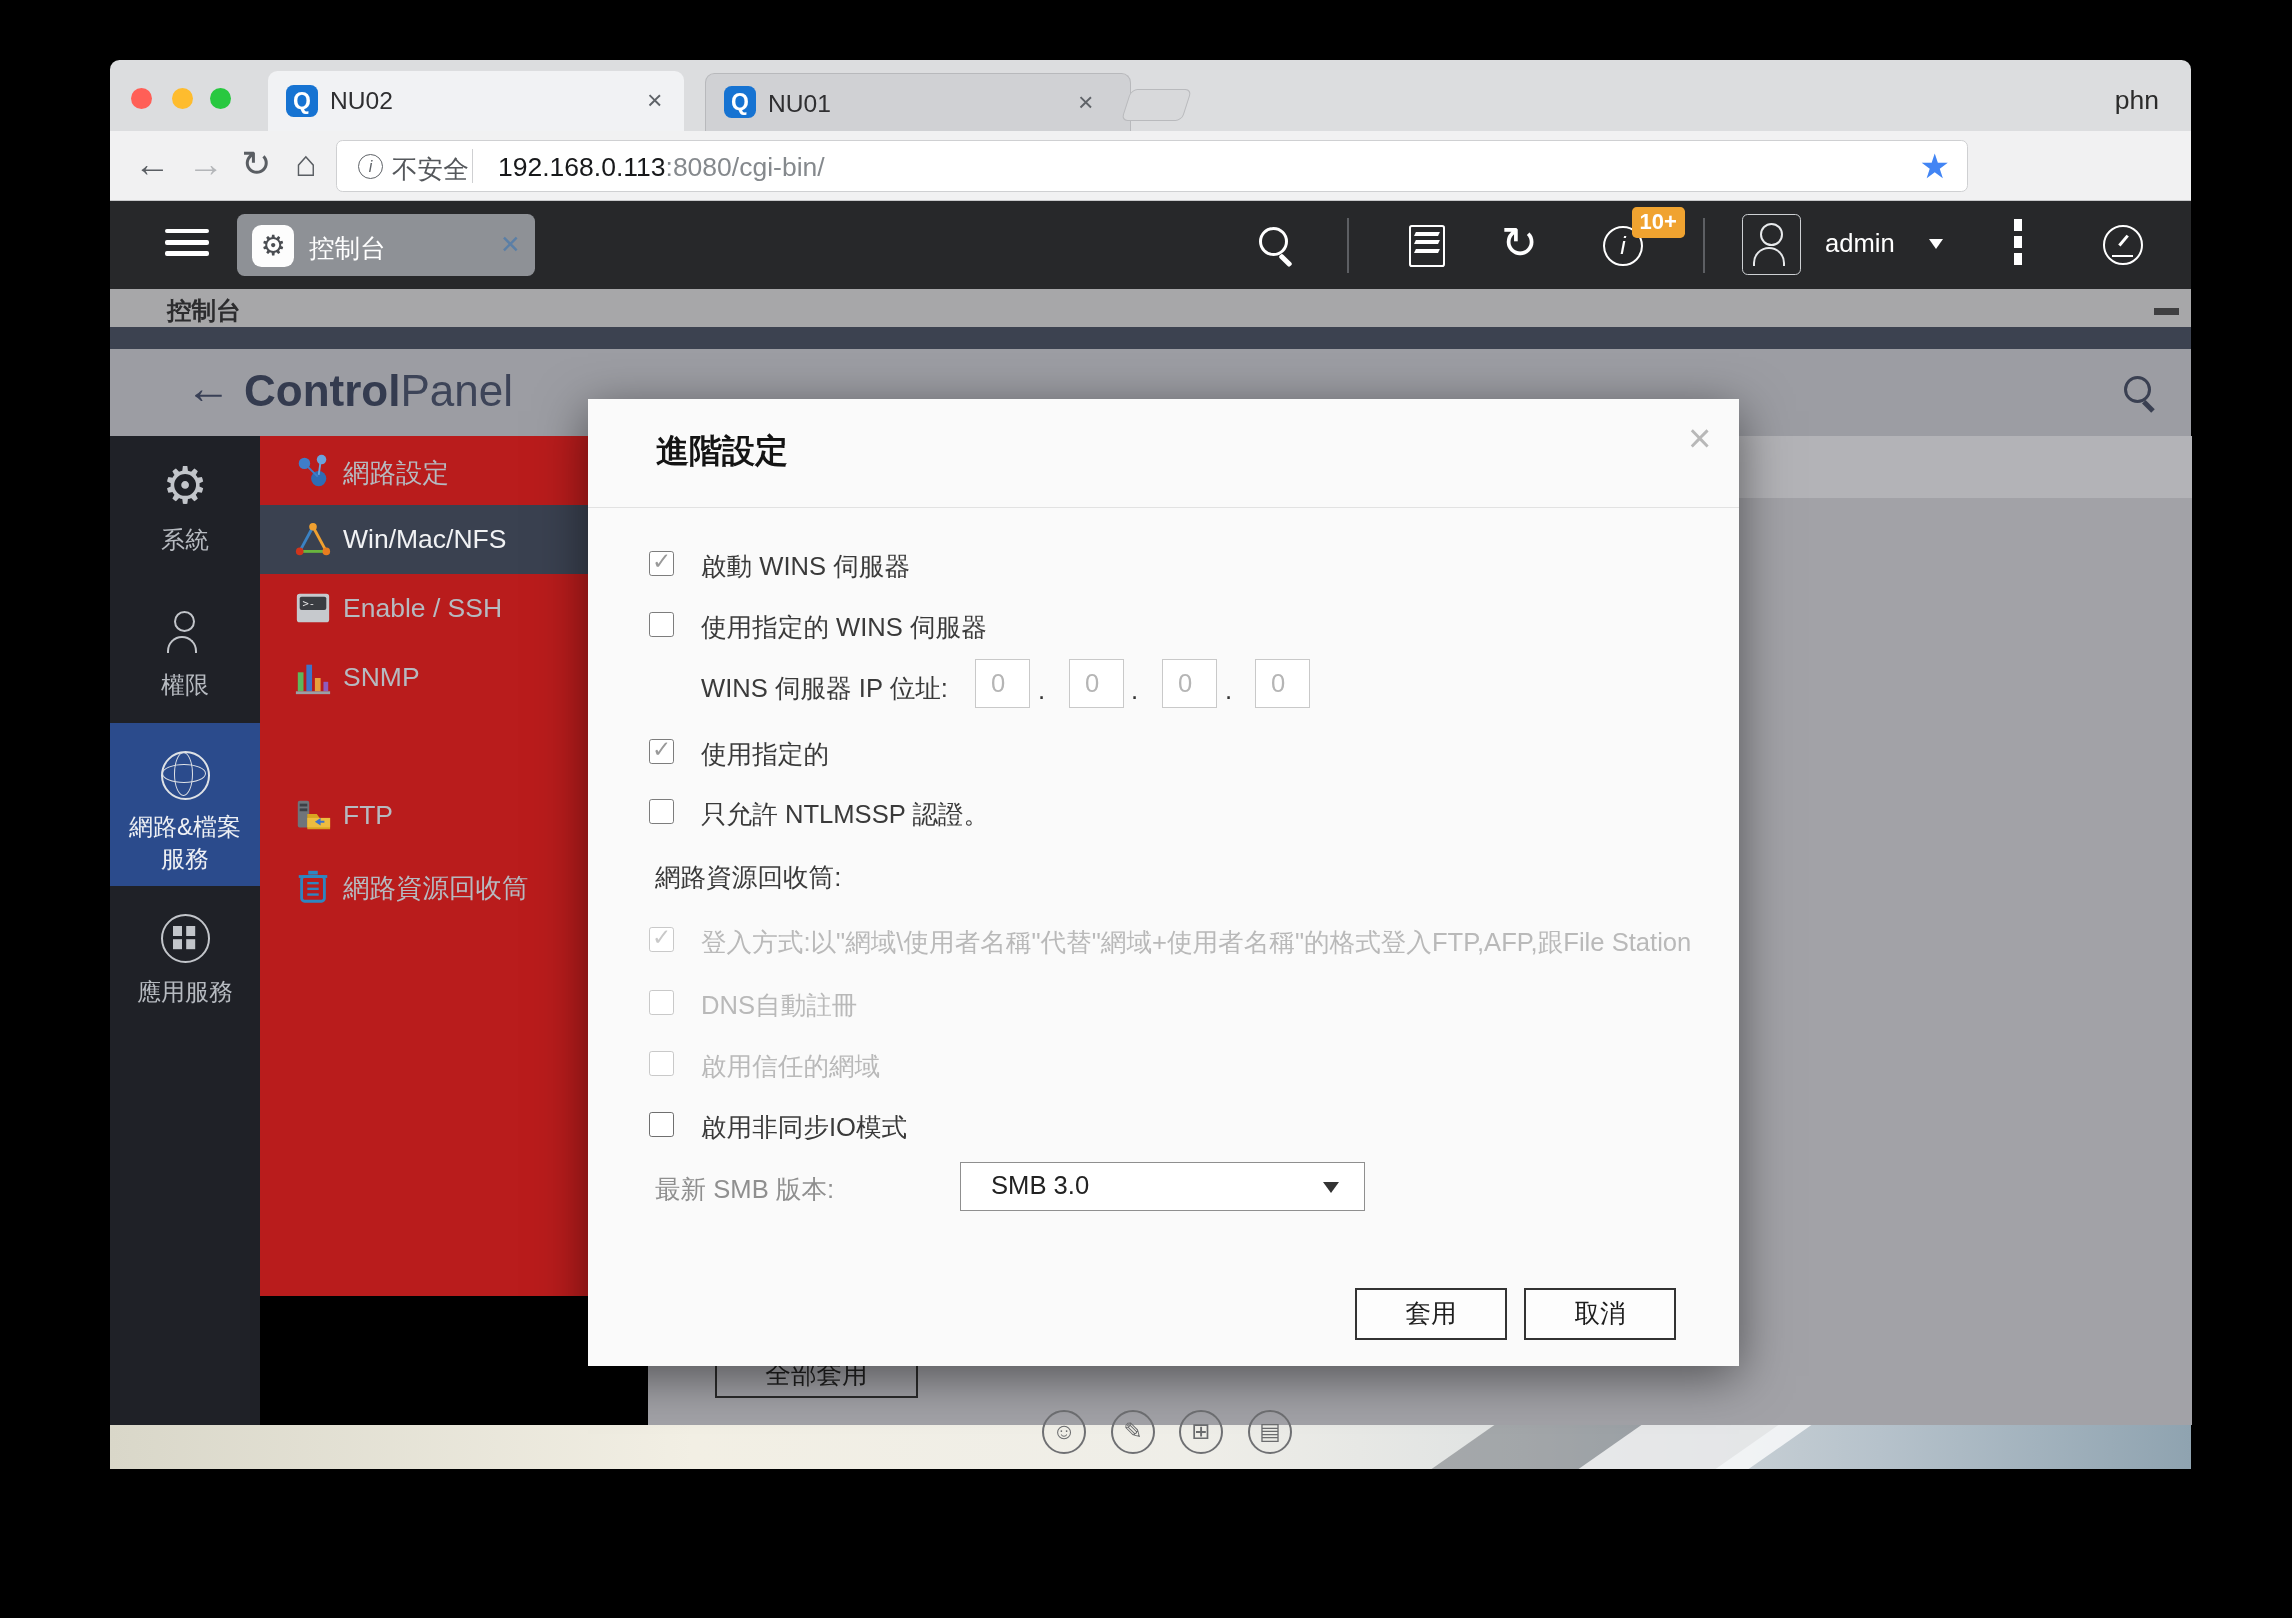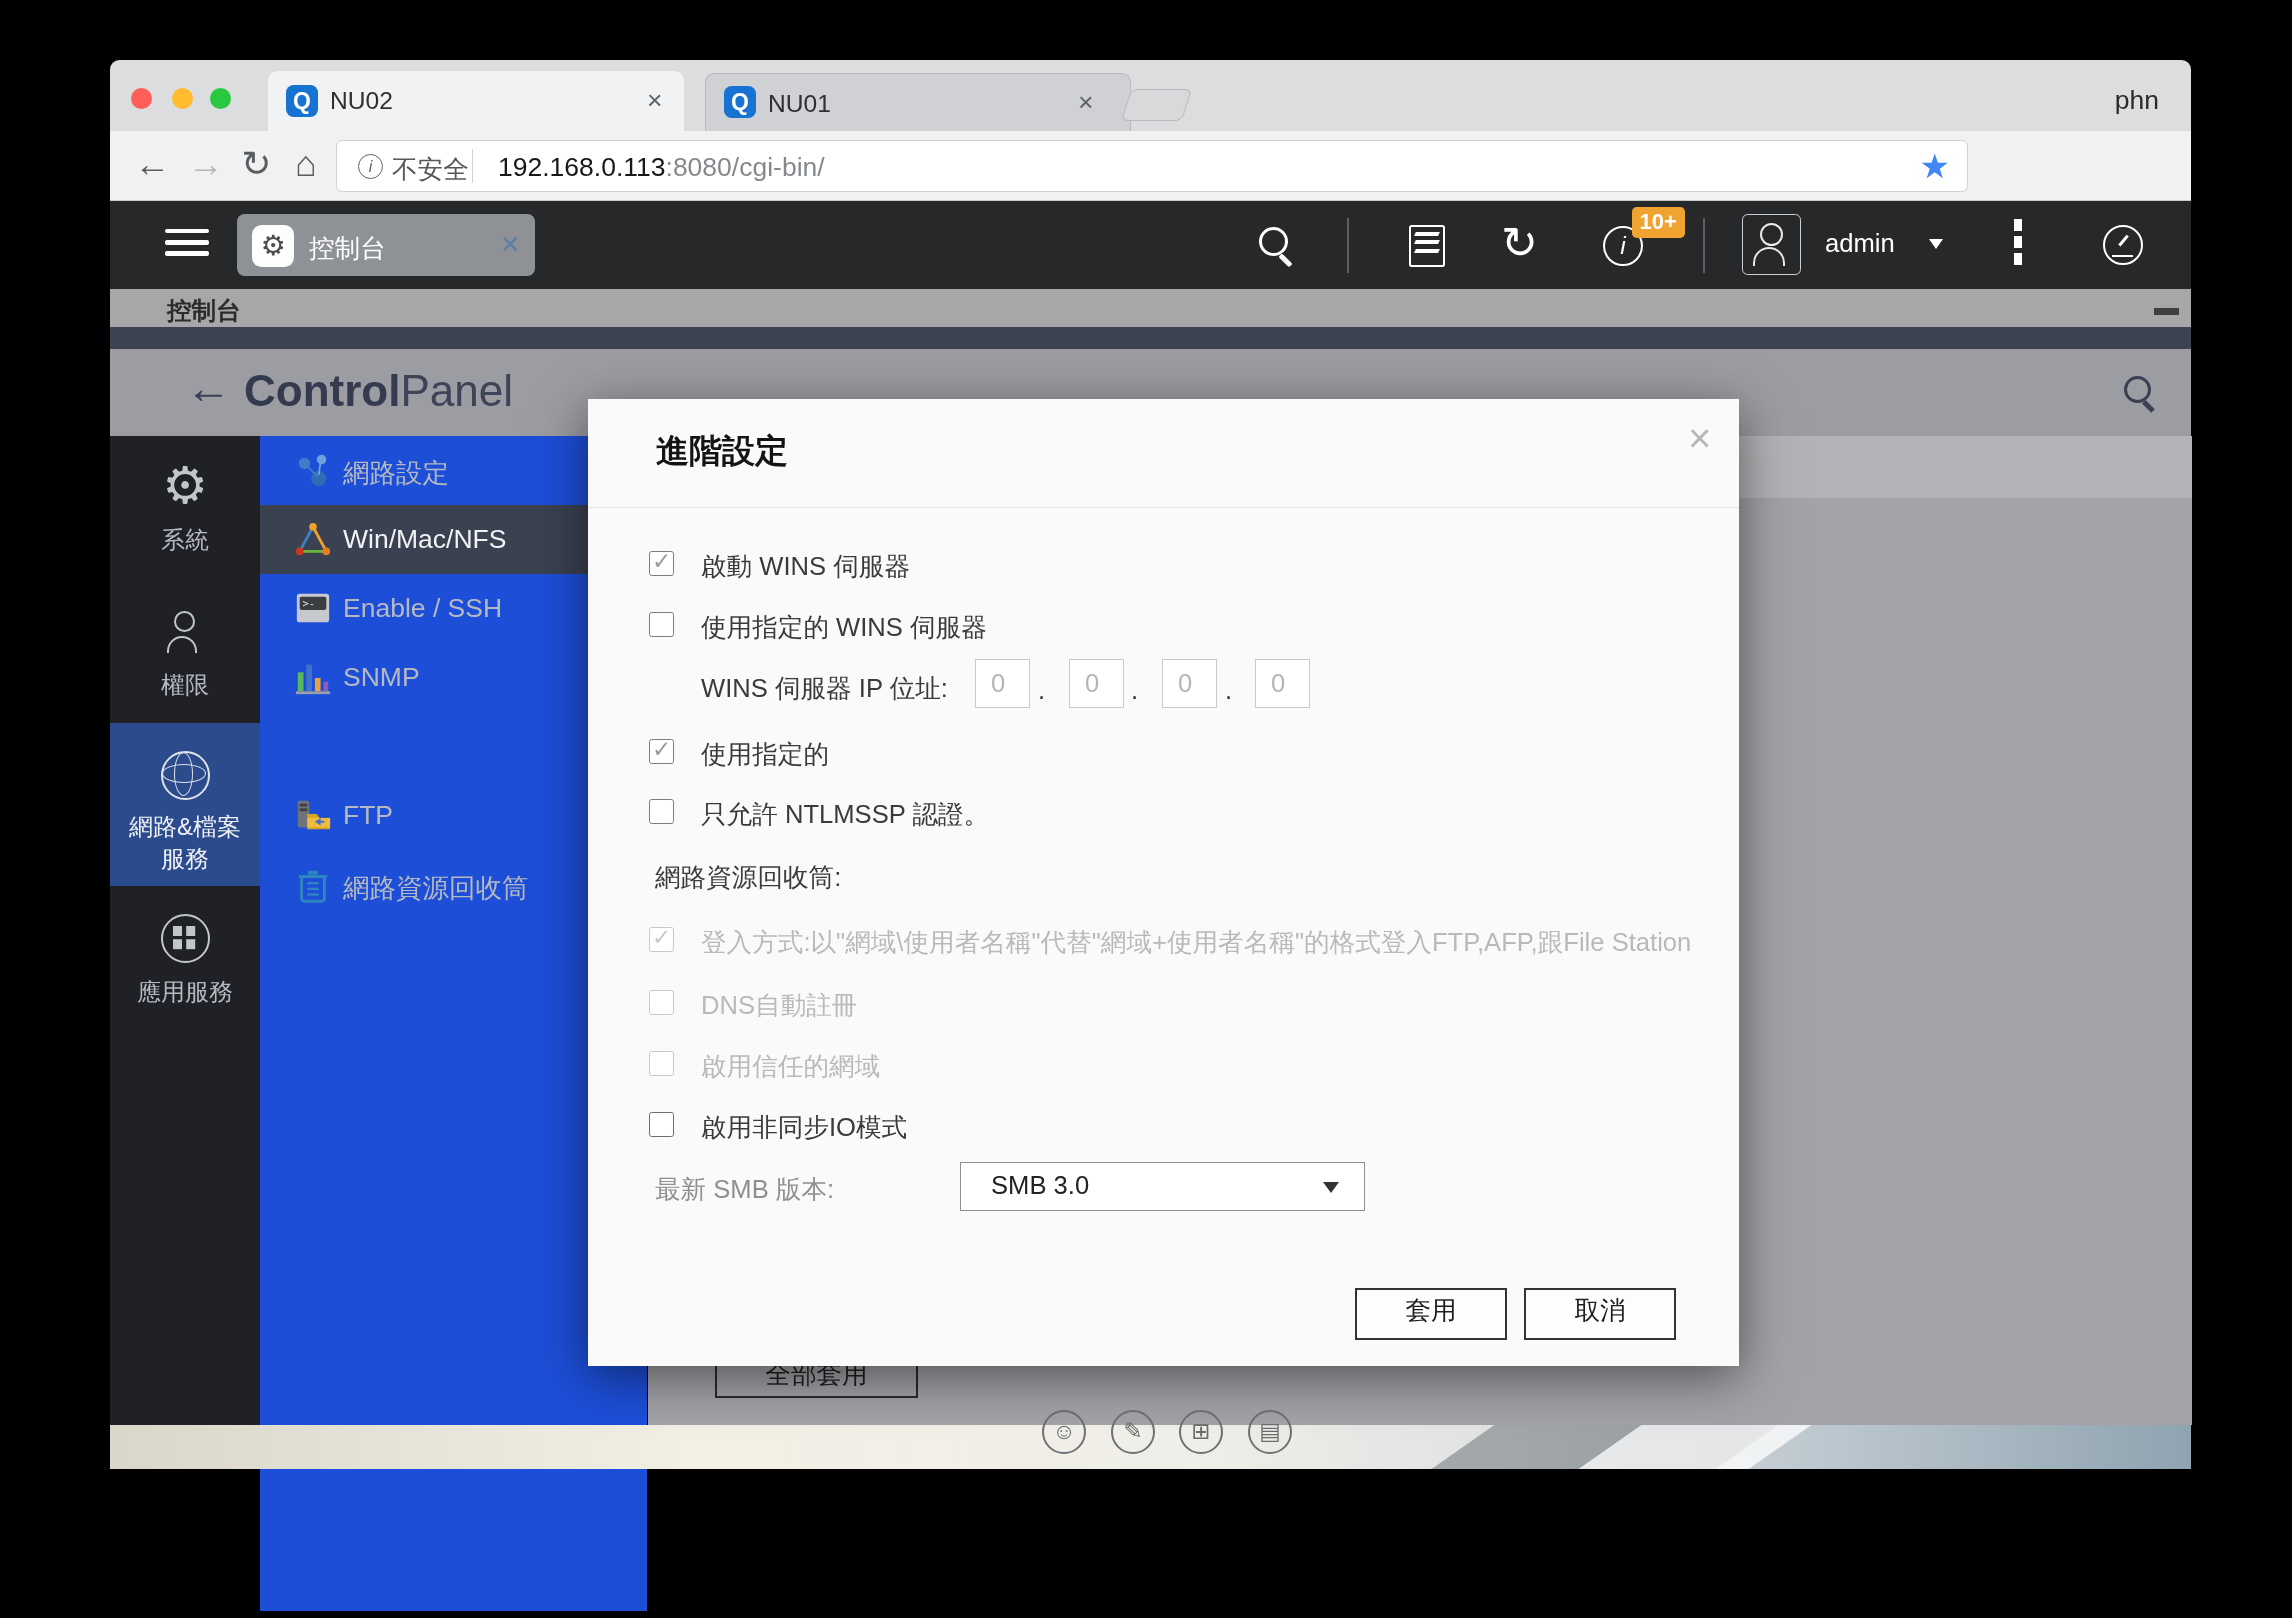--- a/index.html
+++ b/index.html
@@ -80,21 +80,21 @@
   .gearic{font-size:51px;color:#c2c5ca;line-height:51px;}
   .personic{width:42px;height:45px;margin:0 auto;position:relative;}
   .personic::before{content:"";position:absolute;left:10.4px;top:0;width:17px;height:17px;border:2.8px solid #c2c5ca;border-radius:50%;}
   .personic::after{content:"";position:absolute;left:2.8px;top:24.6px;width:30px;height:17px;border:2.8px solid #c2c5ca;border-bottom:none;border-radius:16px 16px 0 0;box-sizing:border-box;}
   .globeic{width:49px;height:49px;margin:0 auto;border:2.8px solid #dfe2e6;border-radius:50%;box-sizing:border-box;position:relative;}
   .globeic::before{content:"";position:absolute;left:11.4px;top:-0.9px;width:19px;height:44px;border:1.9px solid #dfe2e6;border-radius:50%;box-sizing:border-box;}
   .globeic::after{content:"";position:absolute;left:-0.9px;top:11.4px;width:44px;height:19px;border:1.9px solid #dfe2e6;border-radius:50%;box-sizing:border-box;}
   .gridic{width:49px;height:49px;margin:0 auto;border:2.8px solid #c2c5ca;border-radius:50%;box-sizing:border-box;position:relative;}
   .gridic::before{content:"";position:absolute;left:10.4px;top:10.4px;width:9.5px;height:9.5px;background:#c2c5ca;box-shadow:13.2px 0 #c2c5ca,0 13.2px #c2c5ca,13.2px 13.2px #c2c5ca;}
 
-  .submenu{left:150px;top:376px;width:387px;height:1175px;background:#1d4ed8;}
+  .submenu{left:150px;top:376px;width:387px;height:860px;background:#b91c1c;}
   .mitem{position:absolute;left:0;width:387px;height:69px;color:#b6bac0;font-size:26.5px;}
   .mitem .ic{position:absolute;left:34px;top:16px;width:38px;height:38px;}
   .mitem .ml{position:absolute;left:83px;top:19px;}
   .mitem.sel{background:#3a4150;color:#f1f2f4;}
 
   
   .mainarea{left:538px;top:376px;width:1544px;height:989px;background:#a2a2a7;}
   .lightband{left:0;top:22px;width:1544px;height:62px;background:#b3b3b7;}
   .applyall{left:605px;top:1292px;width:203px;height:46px;border:2.8px solid #2b2b2b;box-sizing:border-box;color:#1f1f1f;font-size:25.6px;text-align:center;line-height:41px;}
   .dock{width:44px;height:44px;border:2.8px solid #6f7073;border-radius:50%;box-sizing:border-box;color:#6b6c6e;font-size:23px;text-align:center;line-height:38px;}
@@ -112,21 +112,21 @@
   .cb{position:absolute;width:24.6px;height:24.6px;border:1.9px solid #7d7d7d;border-radius:2.8px;box-sizing:border-box;background:#fff;}
   .cb.on::after{content:"✓";position:absolute;left:1.9px;top:-3.8px;font-size:23px;color:#9a9a9a;}
   .cb.dis{border-color:#c9c9c9;}
   .cb.dis.on::after{color:#c9c9c9;}
   .rowlbl{position:absolute;font-size:25.6px;color:#3a3a3a;}
   .rowlbl.dis{color:#b9b9b9;}
   .ipbox{position:absolute;width:55px;height:49px;border:0.9px solid #c9c9c9;background:#fff;box-sizing:border-box;color:#b5b5b5;font-size:25.6px;line-height:47px;padding-left:15px;}
   .ipdot{position:absolute;font-size:25.6px;color:#333;}
   .ddl{position:absolute;height:49px;border:1.9px solid #8f8f8f;background:#fff;box-sizing:border-box;font-size:25.6px;color:#222;line-height:45px;padding-left:30px;}
   .ddl .caret{position:absolute;right:24.6px;top:19px;width:0;height:0;border-left:8.5px solid transparent;border-right:8.5px solid transparent;border-top:11.4px solid #333;}
-  .mbtn{position:absolute;top:889px;width:152px;height:52px;border:2.8px solid #333;box-sizing:border-box;background:#fdfdfd;color:#1d1d1d;font-size:25.6px;text-align:center;line-height:46px;font-family:Liberation Mono, monospace;}
+  .mbtn{position:absolute;top:889px;width:152px;height:52px;border:2.8px solid #333;box-sizing:border-box;background:#fdfdfd;color:#1d1d1d;font-size:25.6px;text-align:center;line-height:46px;}
 </style>
 </head>
 <body>
 
 <div id="screen">
 
   <div class="abs tabstrip">
     <div class="abs light" style="left:21px;background:#ff5f57"></div>
     <div class="abs light" style="left:62px;background:#febc2e"></div>
     <div class="abs light" style="left:100px;background:#28c840"></div>

